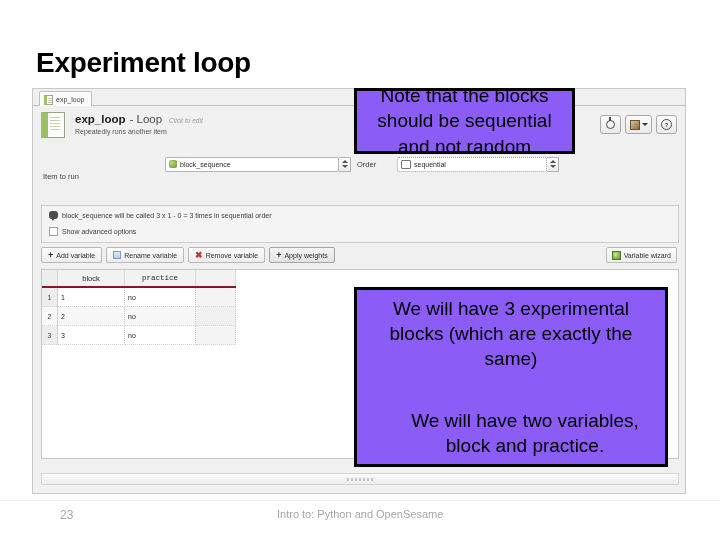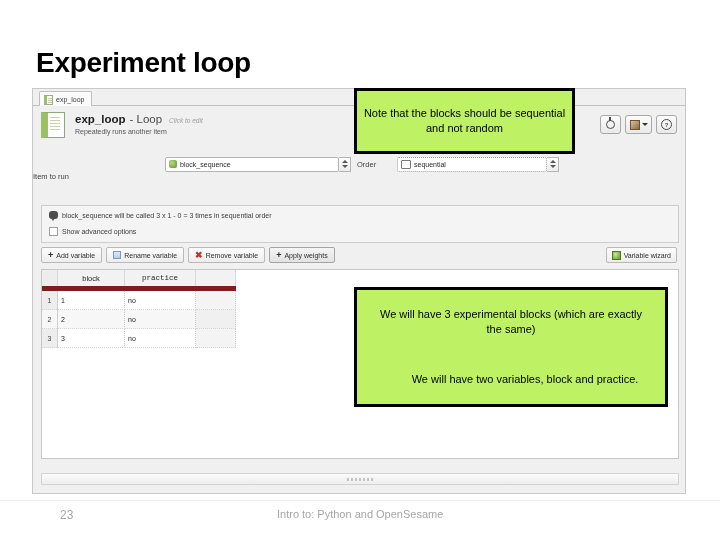--- a/index.html
+++ b/index.html
@@ -208,21 +208,21 @@
     display: flex;
     align-items: center;
   }
   .form-row.r1 { top: 4px; }
   .form-row.r2 { top: 26px; }
 
   .f-label {
     font-size: 7.5px;
     color: #3d3d3d;
   }
-  .f-label.l1 { width: 132px; box-sizing: border-box; margin-top: 24px; }
+  .f-label.l1 { width: 132px; padding-left: 10px; box-sizing: border-box; margin-top: 24px; }
   .f-label.l2 { width: 46px; padding-left: 6px; box-sizing: border-box; }
 
   .f-field {
     height: 15px;
     background: #ffffff;
     border: 1px solid #b4b4b4;
     border-radius: 2px;
     box-sizing: border-box;
     display: flex;
     align-items: center;
@@ -409,21 +409,21 @@
   table.var-table {
     border-collapse: collapse;
     table-layout: fixed;
     font-size: 7px;
     color: #222;
   }
   table.var-table th {
     height: 14px;
     background: #f2f2f2;
     border-right: 1px solid #d8d8d8;
-    border-bottom: 5px solid #7f1d1d;
+    border-bottom: 2px solid #7f1d1d;
     font-weight: normal;
     color: #1f1f1f;
     text-align: center;
     font-size: 7.5px;
   }
   table.var-table th.corner { width: 13px; background: #ededed; }
   table.var-table th.c-block { width: 64px; }
   table.var-table th.c-practice { width: 68px; font-family: Liberation Mono, monospace; }
   table.var-table th.c-blank { width: 37px; }
   table.var-table td {
@@ -461,40 +461,40 @@
   }
   .splitter i {
     width: 2px; height: 3px;
     background: #c4c4c4;
     display: block;
   }
 
   
   .callout {
     position: absolute;
-    background: #bef264;
+    background: #8b5cf6;
     border: 3px solid #000000;
     box-sizing: border-box;
     display: flex;
     flex-direction: column;
     align-items: center;
     justify-content: center;
     text-align: center;
     color: #000000;
-    font-size: 11px;
+    font-size: 19px;
     line-height: 1.33;
     padding: 4px 6px;
   }
   #callout-note {
     left: 354px; top: 88px;
     width: 221px; height: 66px;
   }
   #callout-blocks {
     left: 354px; top: 287px;
-    width: 314px; height: 120px;
+    width: 314px; height: 180px;
     padding: 4px 14px;
     gap: 16px;
   }
   #callout-blocks .para { margin: 0; }
   #callout-blocks .para.second { margin-top: 20px; margin-left: 28px; }
 
   
   .footer-rule {
     position: absolute;
     left: 0; top: 500px;

